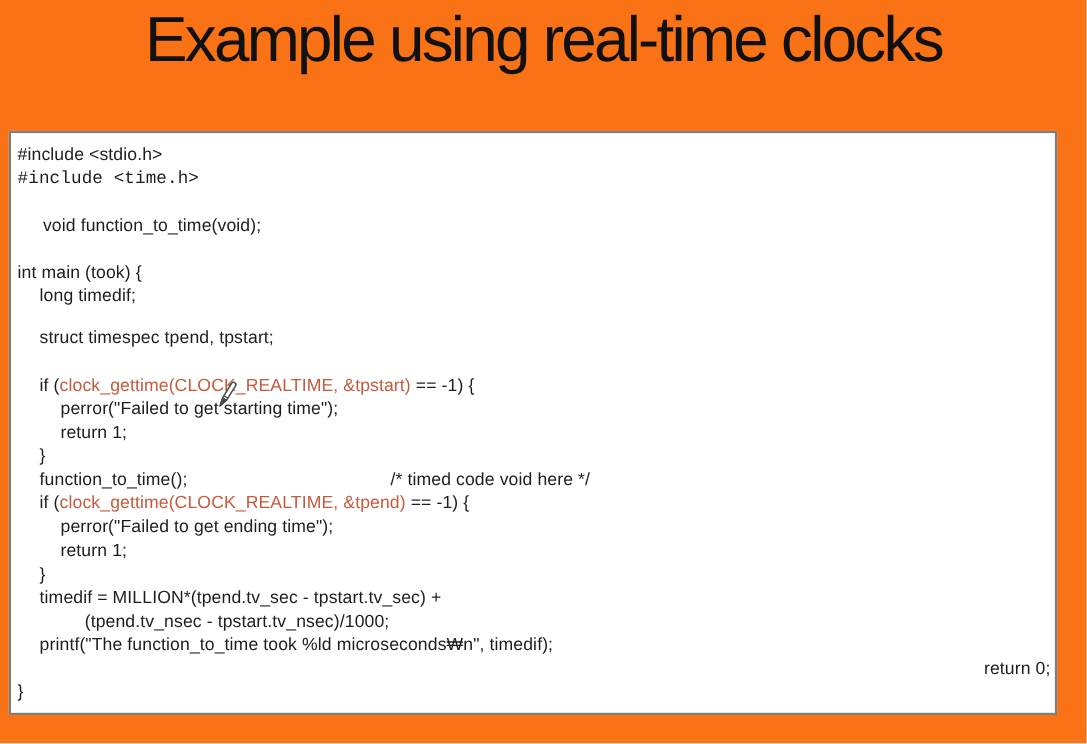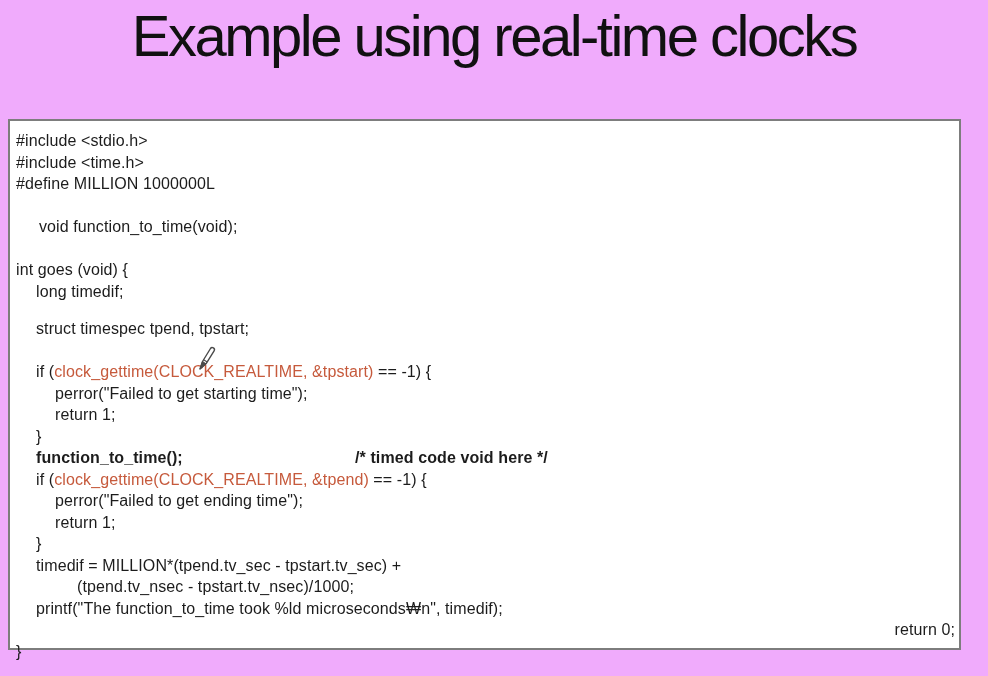--- a/index.html
+++ b/index.html
@@ -8,21 +8,21 @@
     background: #ffffff;
     width: 988px;
     height: 676px;
     overflow: hidden;
     font-family: "Liberation Sans", sans-serif;
   }
   .slide {
     position: relative;
     width: 988px;
     height: 676px;
-    background: #f0abfc;
+    background: #f97316;
   }
   .slide-title {
     position: absolute;
     top: 2px;
     left: 0;
     width: 100%;
     text-align: center;
     font-size: 58px;
     font-weight: 400;
     letter-spacing: -2.5px;
@@ -71,34 +71,33 @@
 </head>
 <body>
 
 <div class="slide">
 
   <div class="slide-title" style="color: rgb(17, 17, 17);">Example using real-time clocks</div>
 
   <div class="code-box" style="border-color: rgb(125, 125, 125);">
     <div class="code-content" style="color: rgb(28, 28, 28);">
         <div class="code-line" style="padding-left: 0px;"><span>#include &lt;stdio.h&gt;</span></div>
-        <div class="code-line" style="padding-left: 0px;"><span>#include &lt;time.h&gt;</span></div>
-        <div class="code-line" style="padding-left: 0px;"><span>#define MILLION 1000000L</span></div>
+        <div class="code-line" style="padding-left: 0px; font-family: Liberation Mono, monospace;"><span>#include &lt;time.h&gt;</span></div>
         <div class="code-line" style="padding-left: 0px;"></div>
         <div class="code-line" style="padding-left: 0px; margin-left: 23px;"><span>void function_to_time(void);</span></div>
         <div class="code-line" style="padding-left: 0px;"></div>
-        <div class="code-line" style="padding-left: 0px;"><span>int goes (void) {</span></div>
+        <div class="code-line" style="padding-left: 0px;"><span>int main (took) {</span></div>
         <div class="code-line" style="padding-left: 20px;"><span>long timedif;</span></div>
         <div class="code-line" style="padding-left: 20px; margin-top: 16px;"><span>struct timespec tpend, tpstart;</span></div>
         <div class="code-line" style="padding-left: 0px;"></div>
         <div class="code-line" style="padding-left: 20px;"><span>if (</span><span style="color: rgb(198, 90, 60);">clock_gettime(CLOCK_REALTIME, &amp;tpstart)</span><span> == -1) {</span></div>
         <div class="code-line" style="padding-left: 39px;"><span>perror("Failed to get starting time");</span></div>
         <div class="code-line" style="padding-left: 39px;"><span>return 1;</span></div>
         <div class="code-line" style="padding-left: 20px;"><span>}</span></div>
-        <div class="code-line" style="padding-left: 20px; font-weight: bold;"><span>function_to_time();</span><span class="abs-seg" style="left: 339px;">/* timed code void here */</span></div>
+        <div class="code-line" style="padding-left: 20px;"><span>function_to_time();</span><span class="abs-seg" style="left: 339px;">/* timed code void here */</span></div>
         <div class="code-line" style="padding-left: 20px;"><span>if (</span><span style="color: rgb(198, 90, 60);">clock_gettime(CLOCK_REALTIME, &amp;tpend)</span><span> == -1) {</span></div>
         <div class="code-line" style="padding-left: 39px;"><span>perror("Failed to get ending time");</span></div>
         <div class="code-line" style="padding-left: 39px;"><span>return 1;</span></div>
         <div class="code-line" style="padding-left: 20px;"><span>}</span></div>
         <div class="code-line" style="padding-left: 20px;"><span>timedif = MILLION*(tpend.tv_sec - tpstart.tv_sec) +</span></div>
         <div class="code-line" style="padding-left: 61px;"><span>(tpend.tv_nsec - tpstart.tv_nsec)/1000;</span></div>
         <div class="code-line" style="padding-left: 20px;"><span>printf("The function_to_time took %ld microseconds₩n", timedif);</span></div>
         <div class="code-line" style="padding-left: 20px; text-align: right;"><span>return 0;</span></div>
         <div class="code-line" style="padding-left: 0px;"><span>}</span></div>
       </div>

